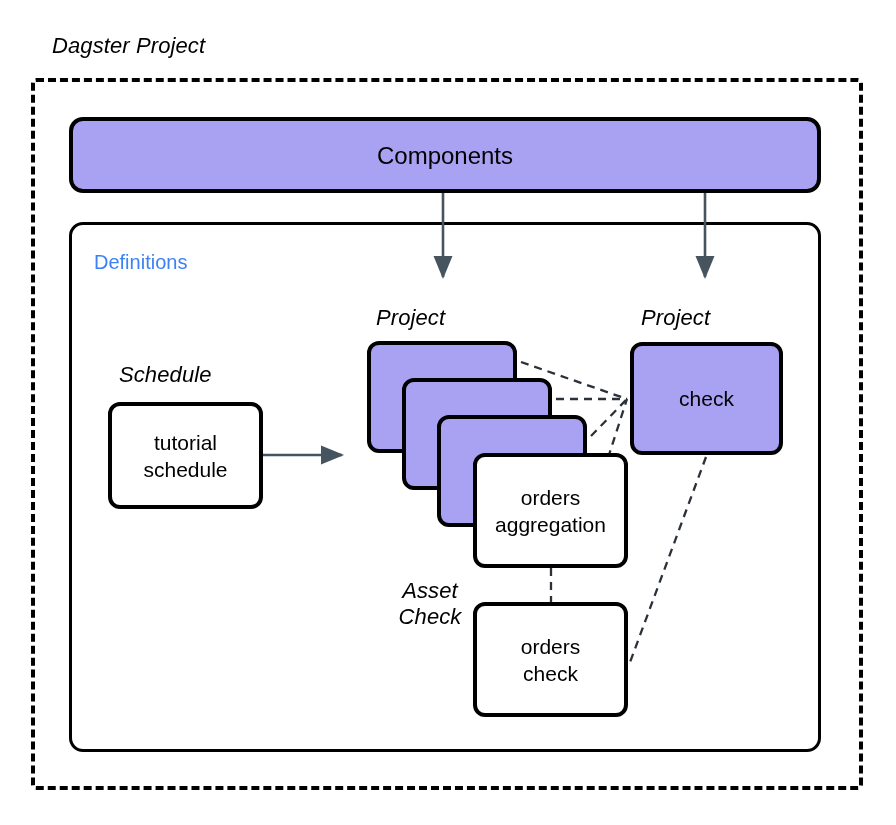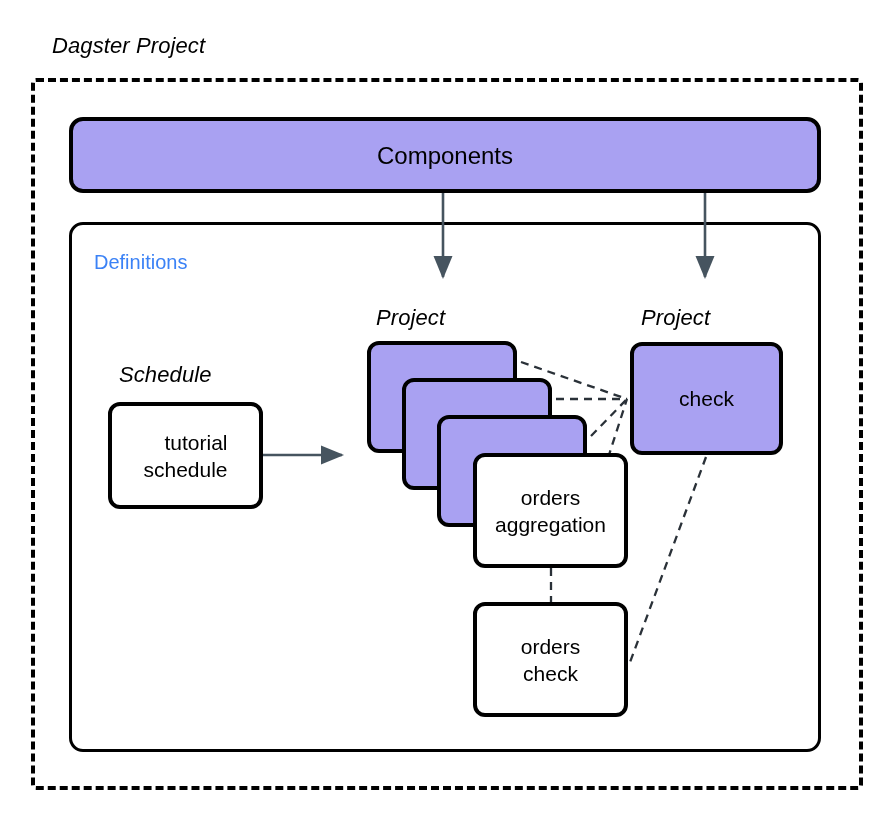--- a/index.html
+++ b/index.html
@@ -131,21 +131,20 @@
     top: 342px;
     width: 153px;
     height: 113px;
   }
 
   .schedule-box {
     left: 108px;
     top: 402px;
     width: 155px;
     height: 107px;
-    text-align: right;
   }
 
   
   .label-assets   { left: 376px; top: 305px; }
   .label-resource { left: 641px; top: 305px; }
   .label-schedule { left: 119px; top: 362px; }
   .label-asset-check {
     left: 390px;
     top: 578px;
     width: 80px;
@@ -206,20 +205,22 @@
       <line x1="706" y1="457" x2="629" y2="665" stroke="#2a3138" stroke-width="2.3" stroke-dasharray="8 6"></line>
     </g>
   </svg>
 
   <div class="group-title abs label-assets">Project</div>
 
   <div class="group-title abs label-resource">Project</div>
 
   <div class="group-title abs label-schedule">Schedule</div>
 
+  <div class="group-title abs label-asset-check">Asset
+Check</div>
 
   <div class="node schedule-box">tutorial
 schedule</div>
 
   <div class="node purple asset-card asset-card-1"></div>
   <div class="node purple asset-card asset-card-2"></div>
   <div class="node purple asset-card asset-card-3"></div>
 
   <div class="node purple duckdb-box">check</div>
 

